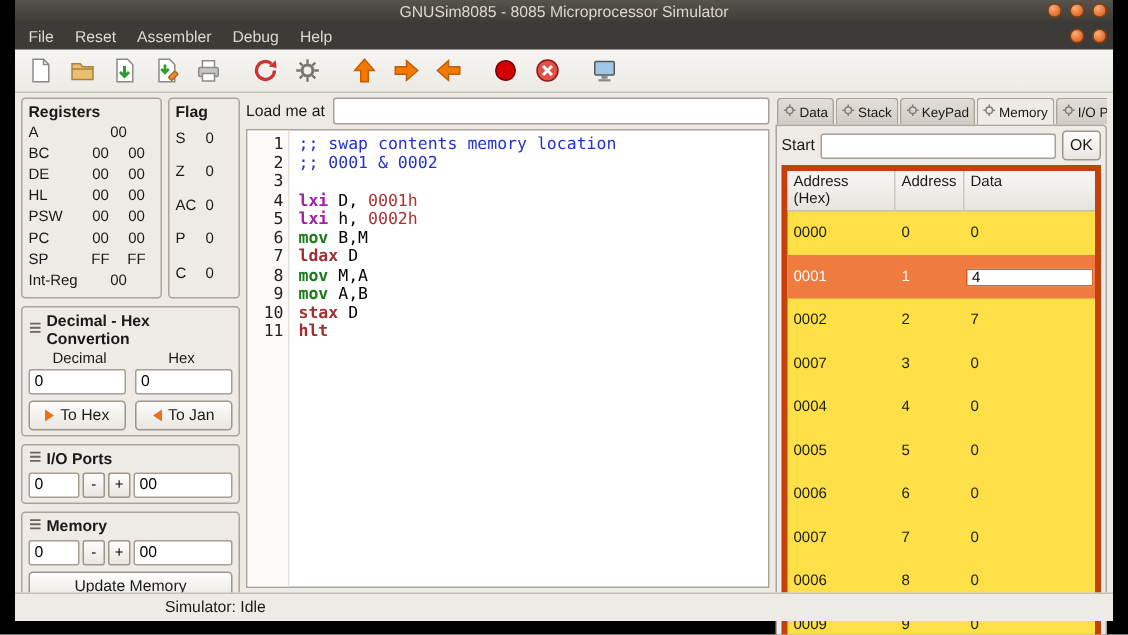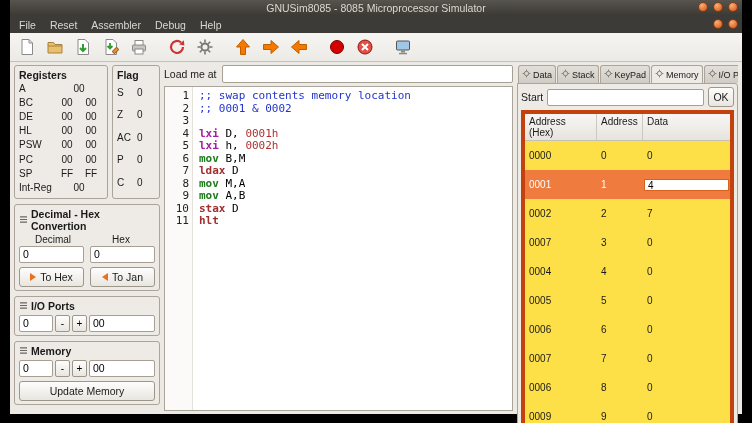--- a/index.html
+++ b/index.html
@@ -525,14 +525,17 @@
         <div id="msg-rows">
             <div class="mrow">
               <span class="mc1">0</span>
             </div>
           </div>
       </div>
     </div>
 
   </div>
 
+  <div class="statusbar">
+    <span>Simulator: Idle</span>
+  </div>
 
 </div>
 
 </body></html>

